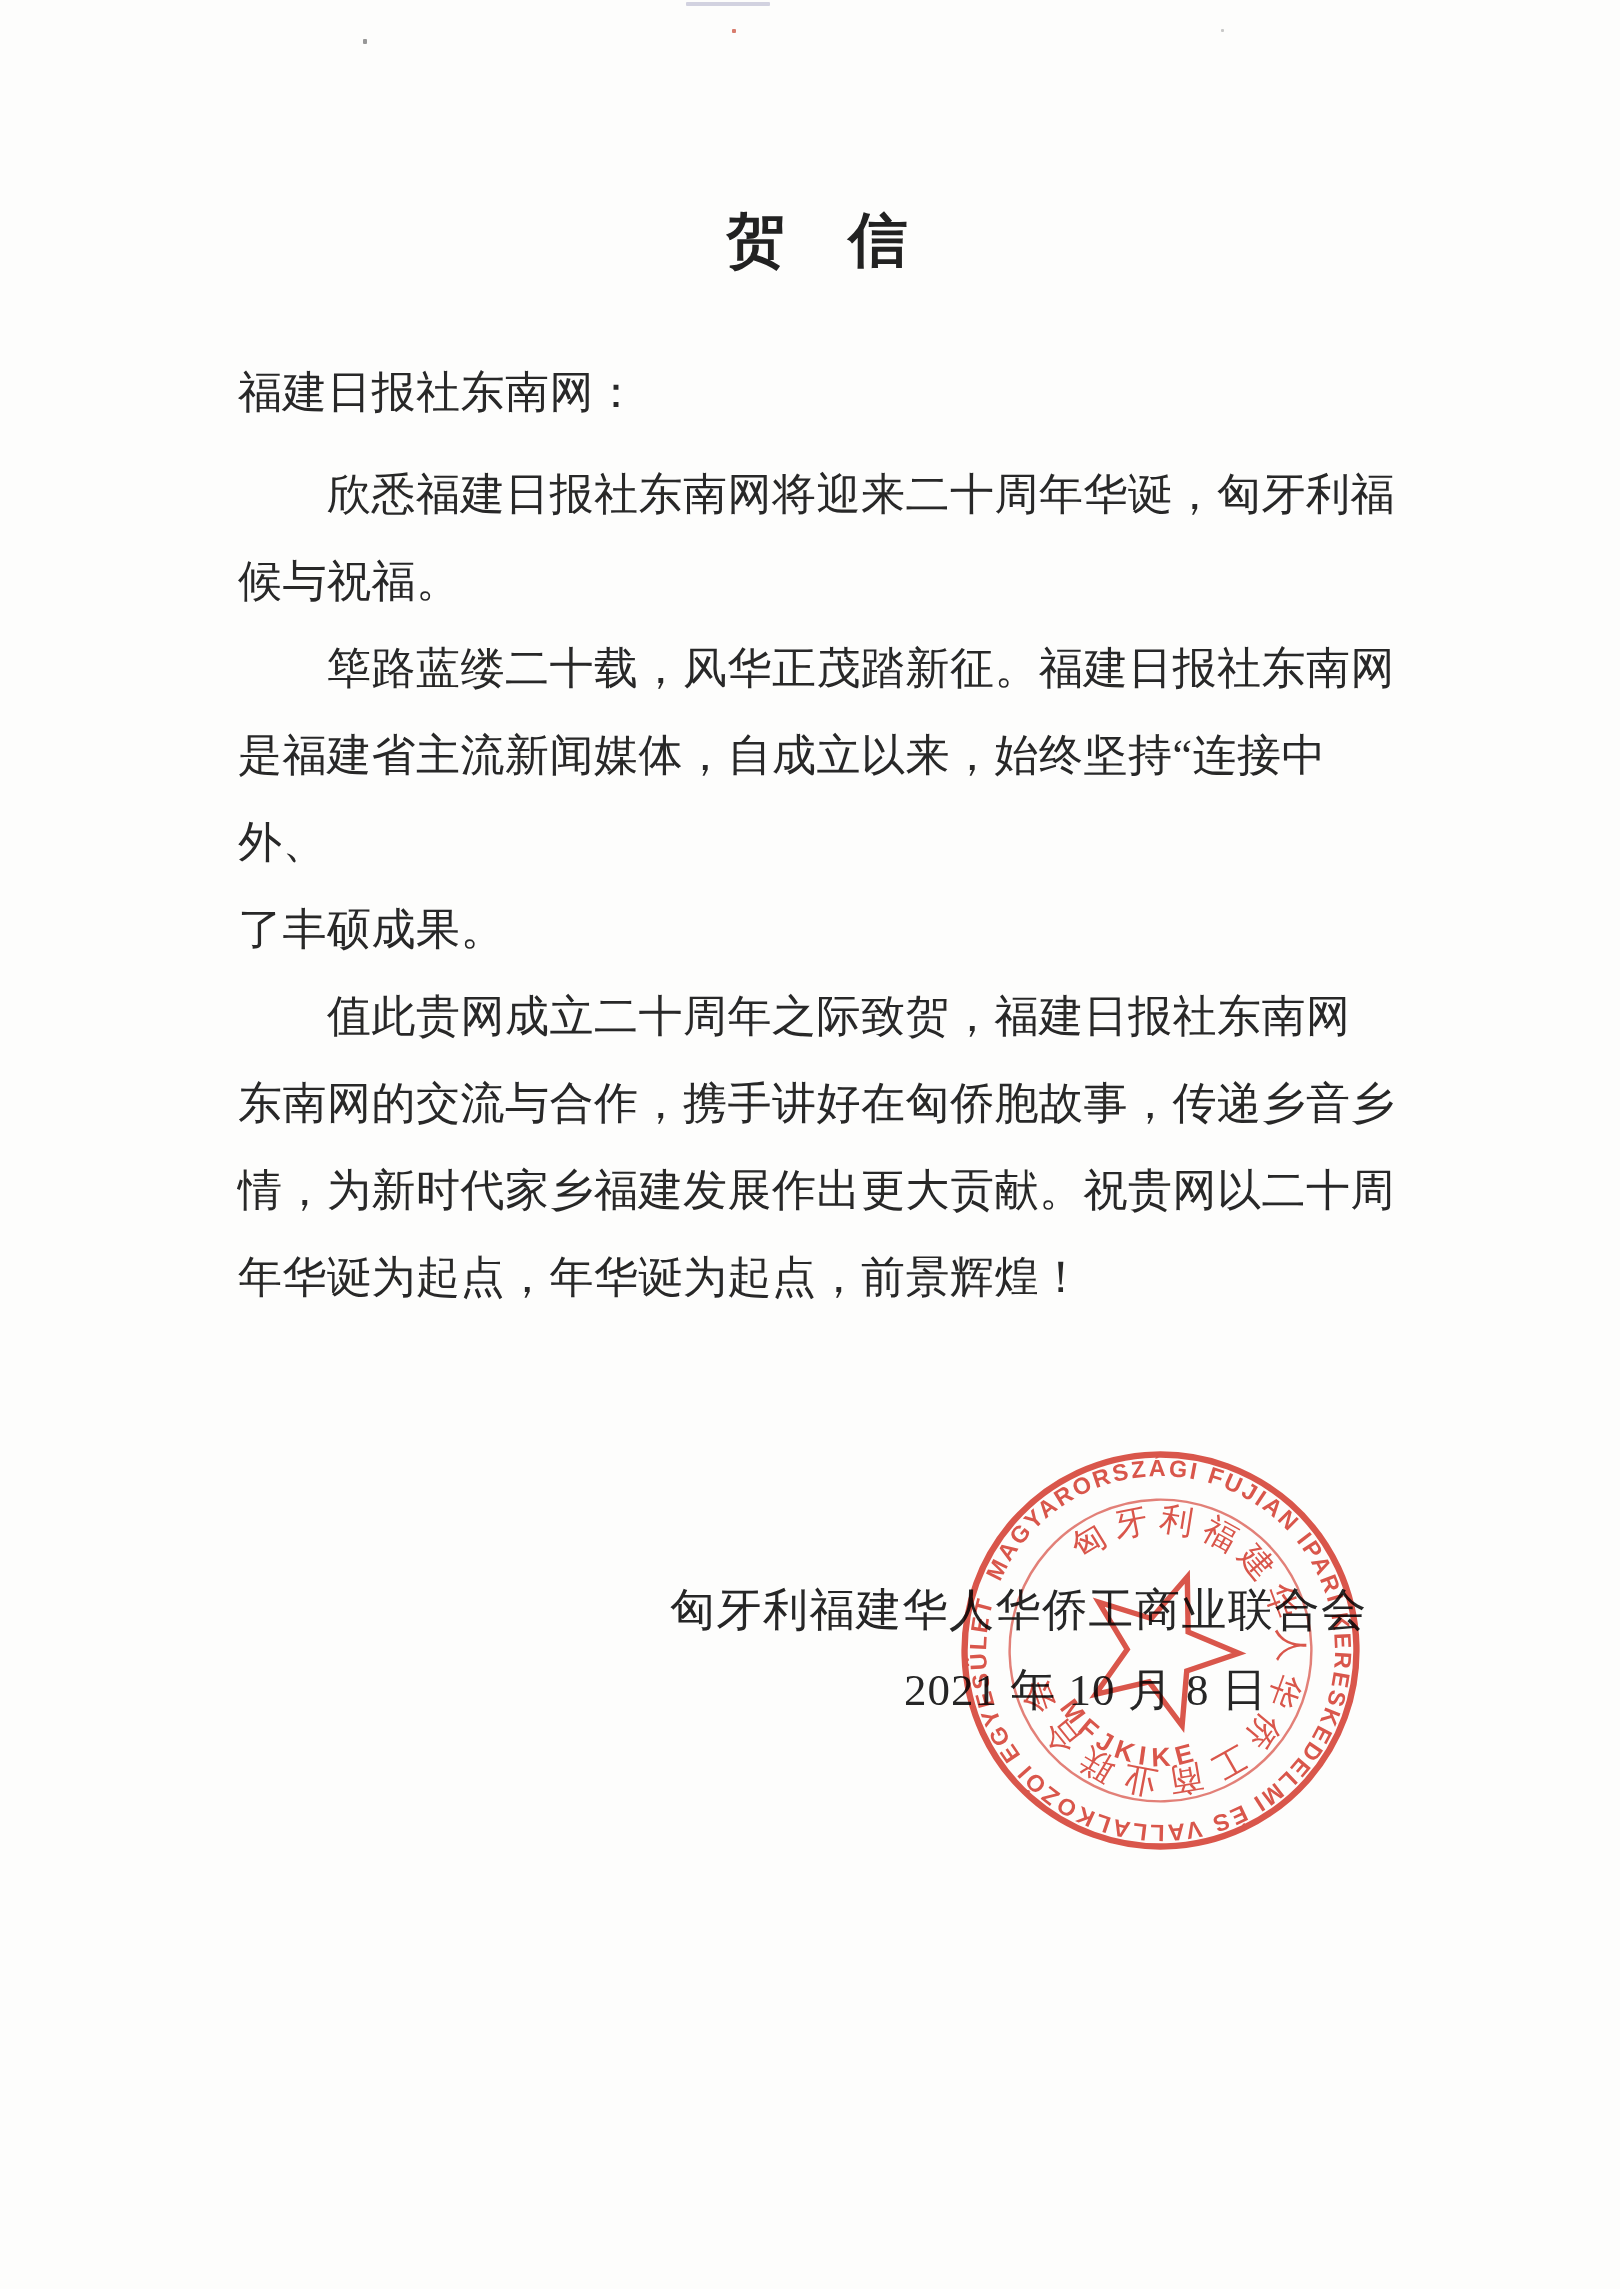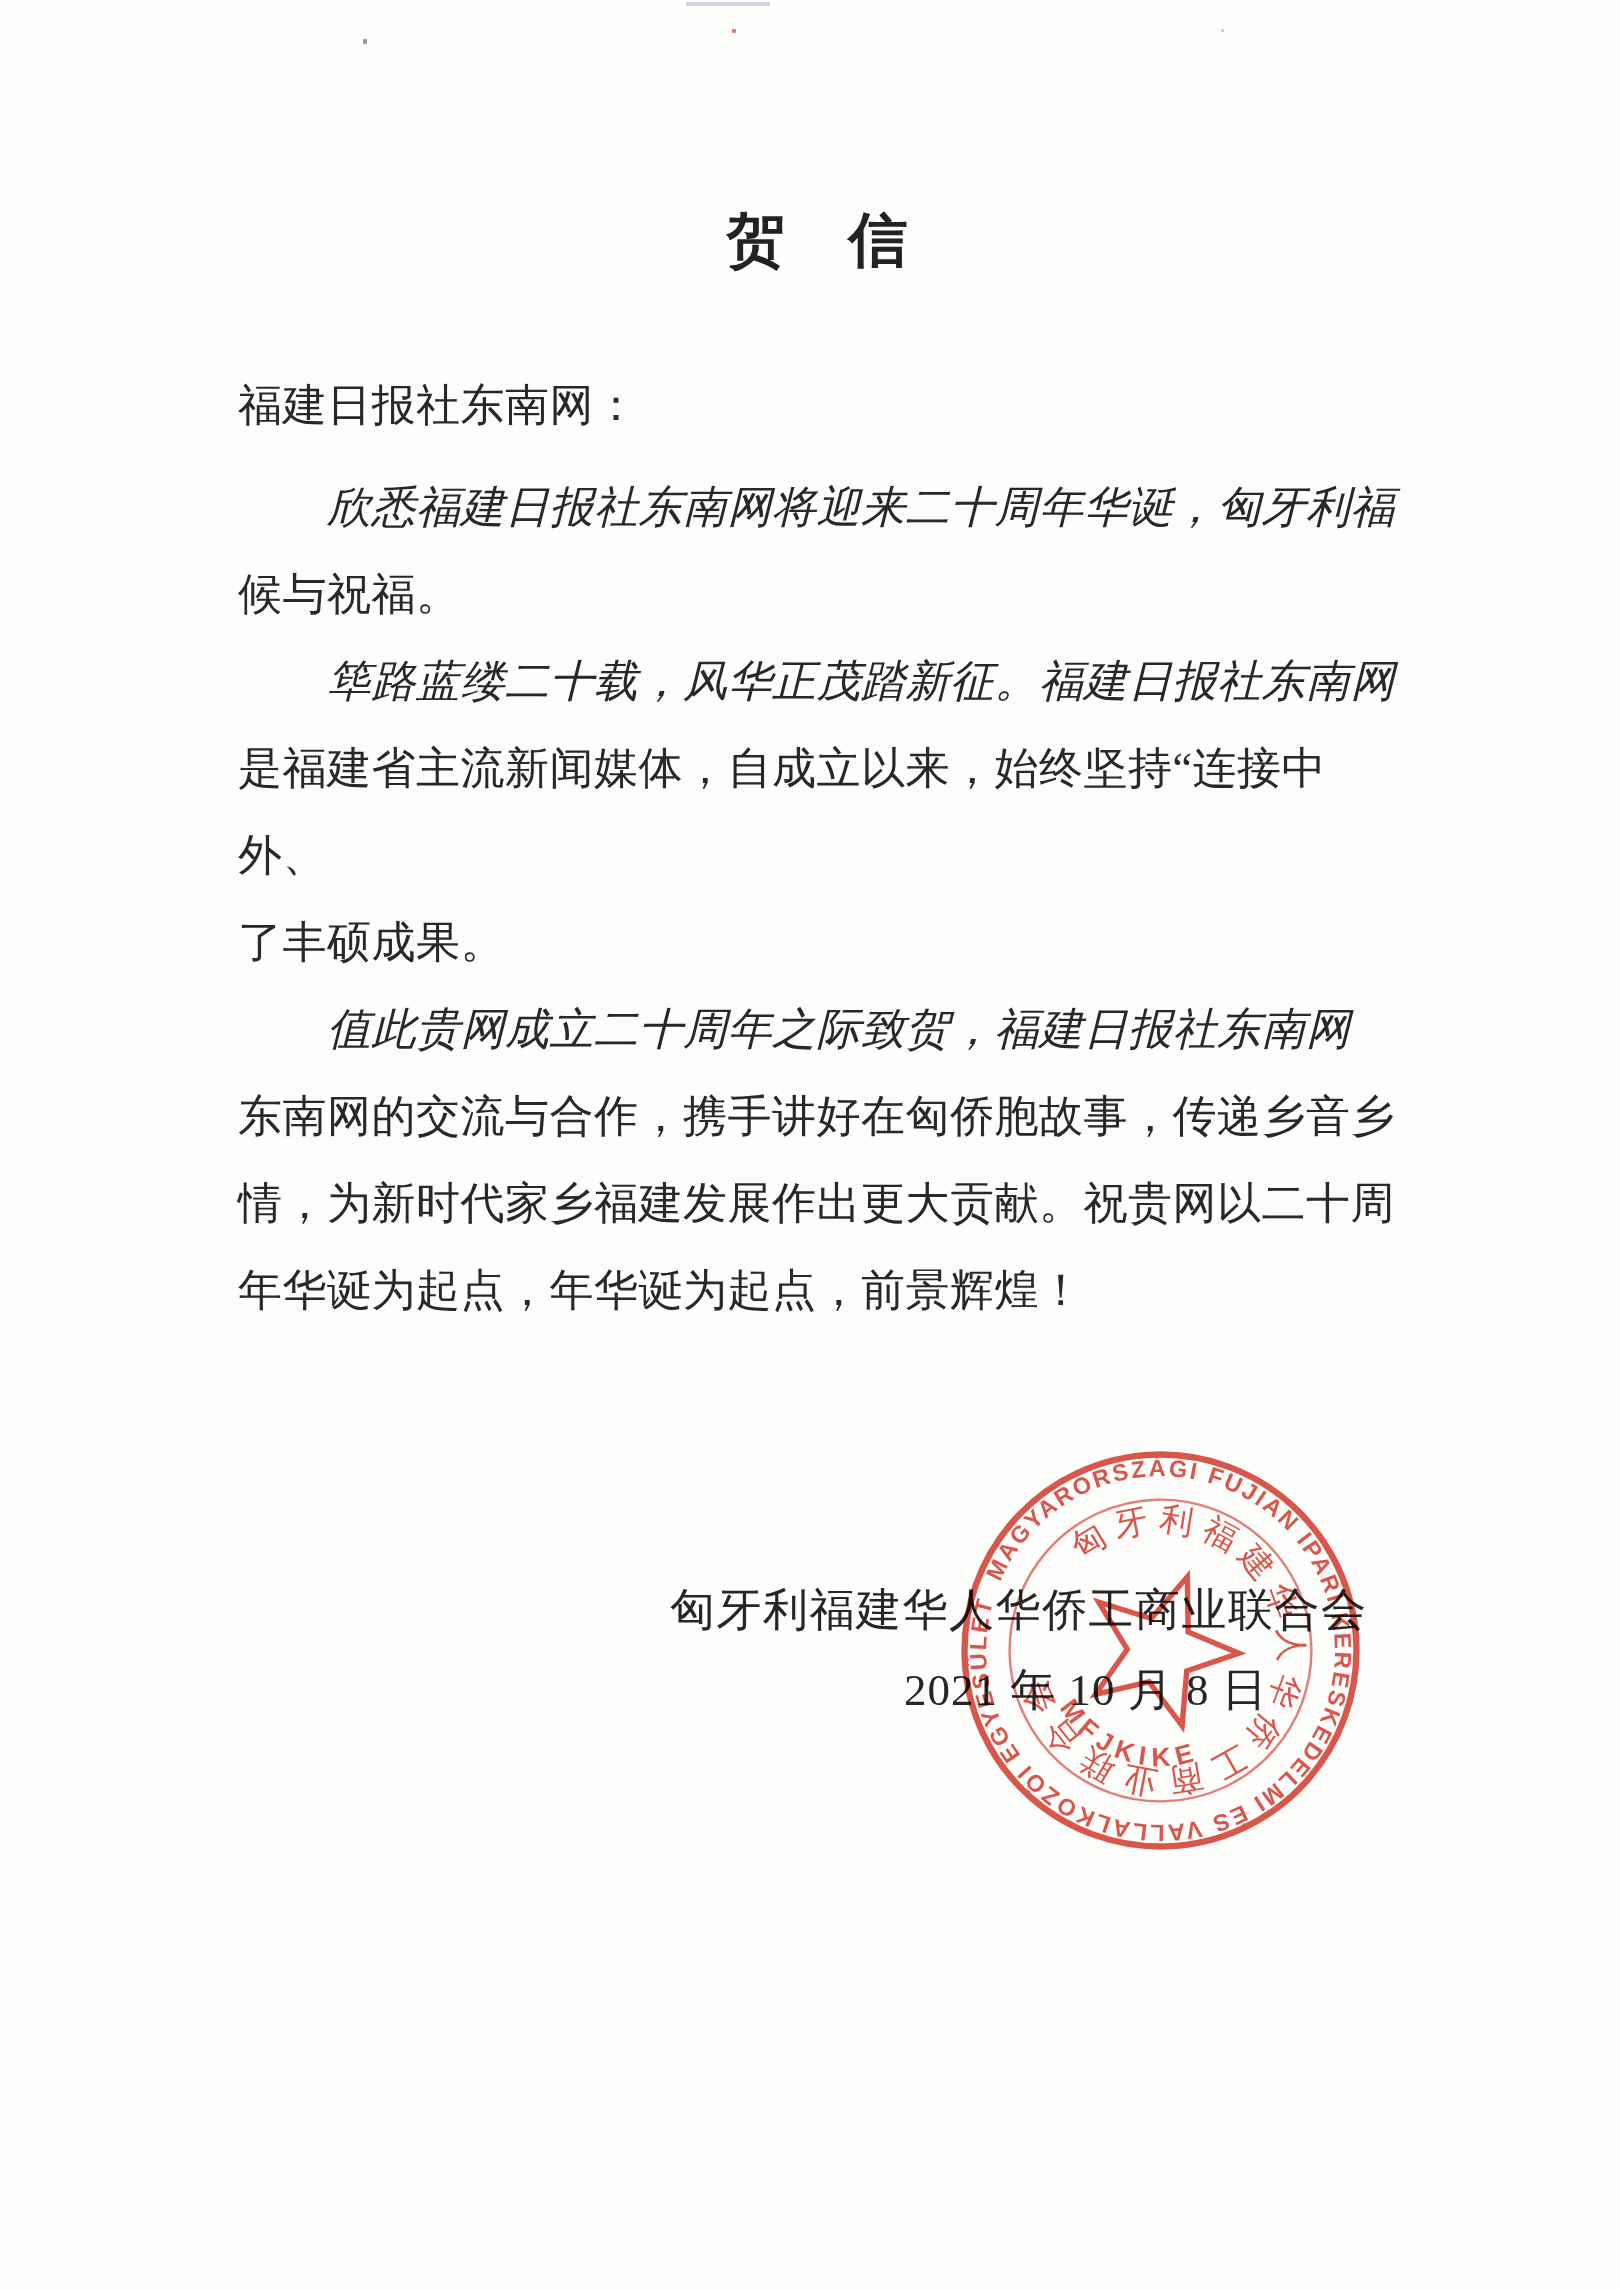--- a/index.html
+++ b/index.html
@@ -10,26 +10,26 @@
     overflow:hidden;
     font-family:"Liberation Serif","DejaVu Serif",serif;
     color:#2a2a2a;
   }
   .title{
     position:absolute;top:201px;left:8px;width:100%;
     text-align:center;
     font-size:59px;font-weight:600;letter-spacing:2px;color:#222;
   }
   .body-lines{
-    position:absolute;left:238px;top:362px;width:1172px;
+    position:absolute;left:238px;top:349px;width:1172px;
     font-size:44px;letter-spacing:0.5px;line-height:87px;
     color:#282828;
   }
   .salutation{margin-bottom:14.7px;}
-  .line.indent{text-indent:89px;font-style:italic;}
+  .line.indent{text-indent:89px;}
   .signature{
     position:absolute;left:670px;top:1580px;
     font-size:45px;letter-spacing:1.5px;color:#262626;white-space:nowrap;
   }
   .date{
     position:absolute;left:904px;top:1660px;
     font-size:45px;letter-spacing:1px;color:#262626;white-space:nowrap;
   }
   .stamp{
     position:absolute;left:943px;top:1433px;width:435px;height:435px;

